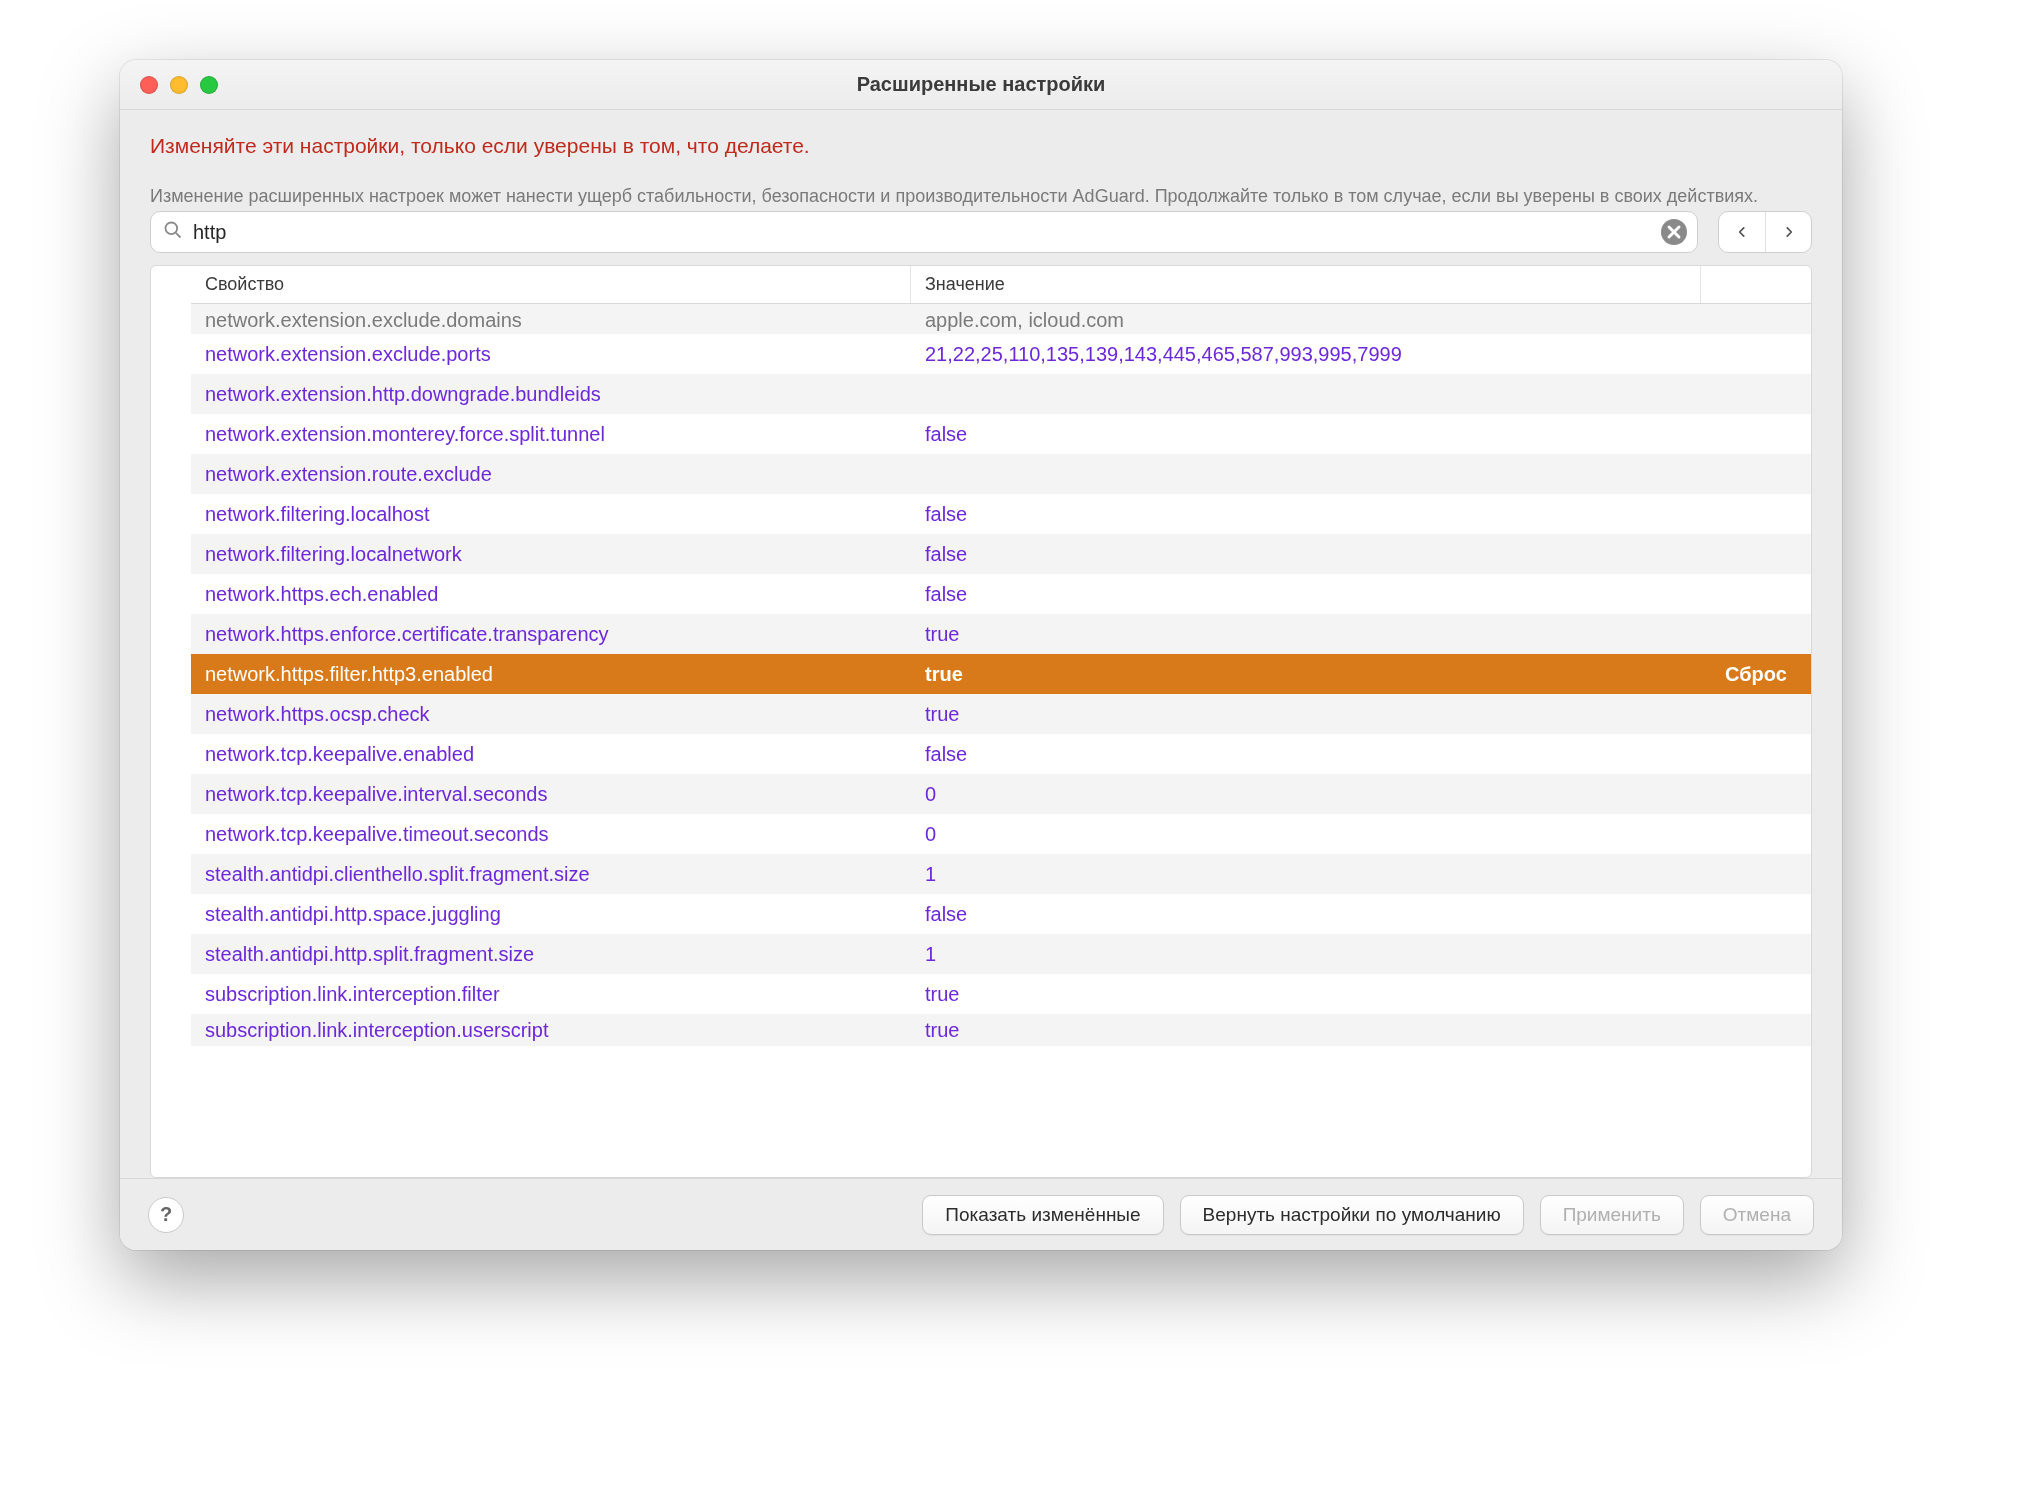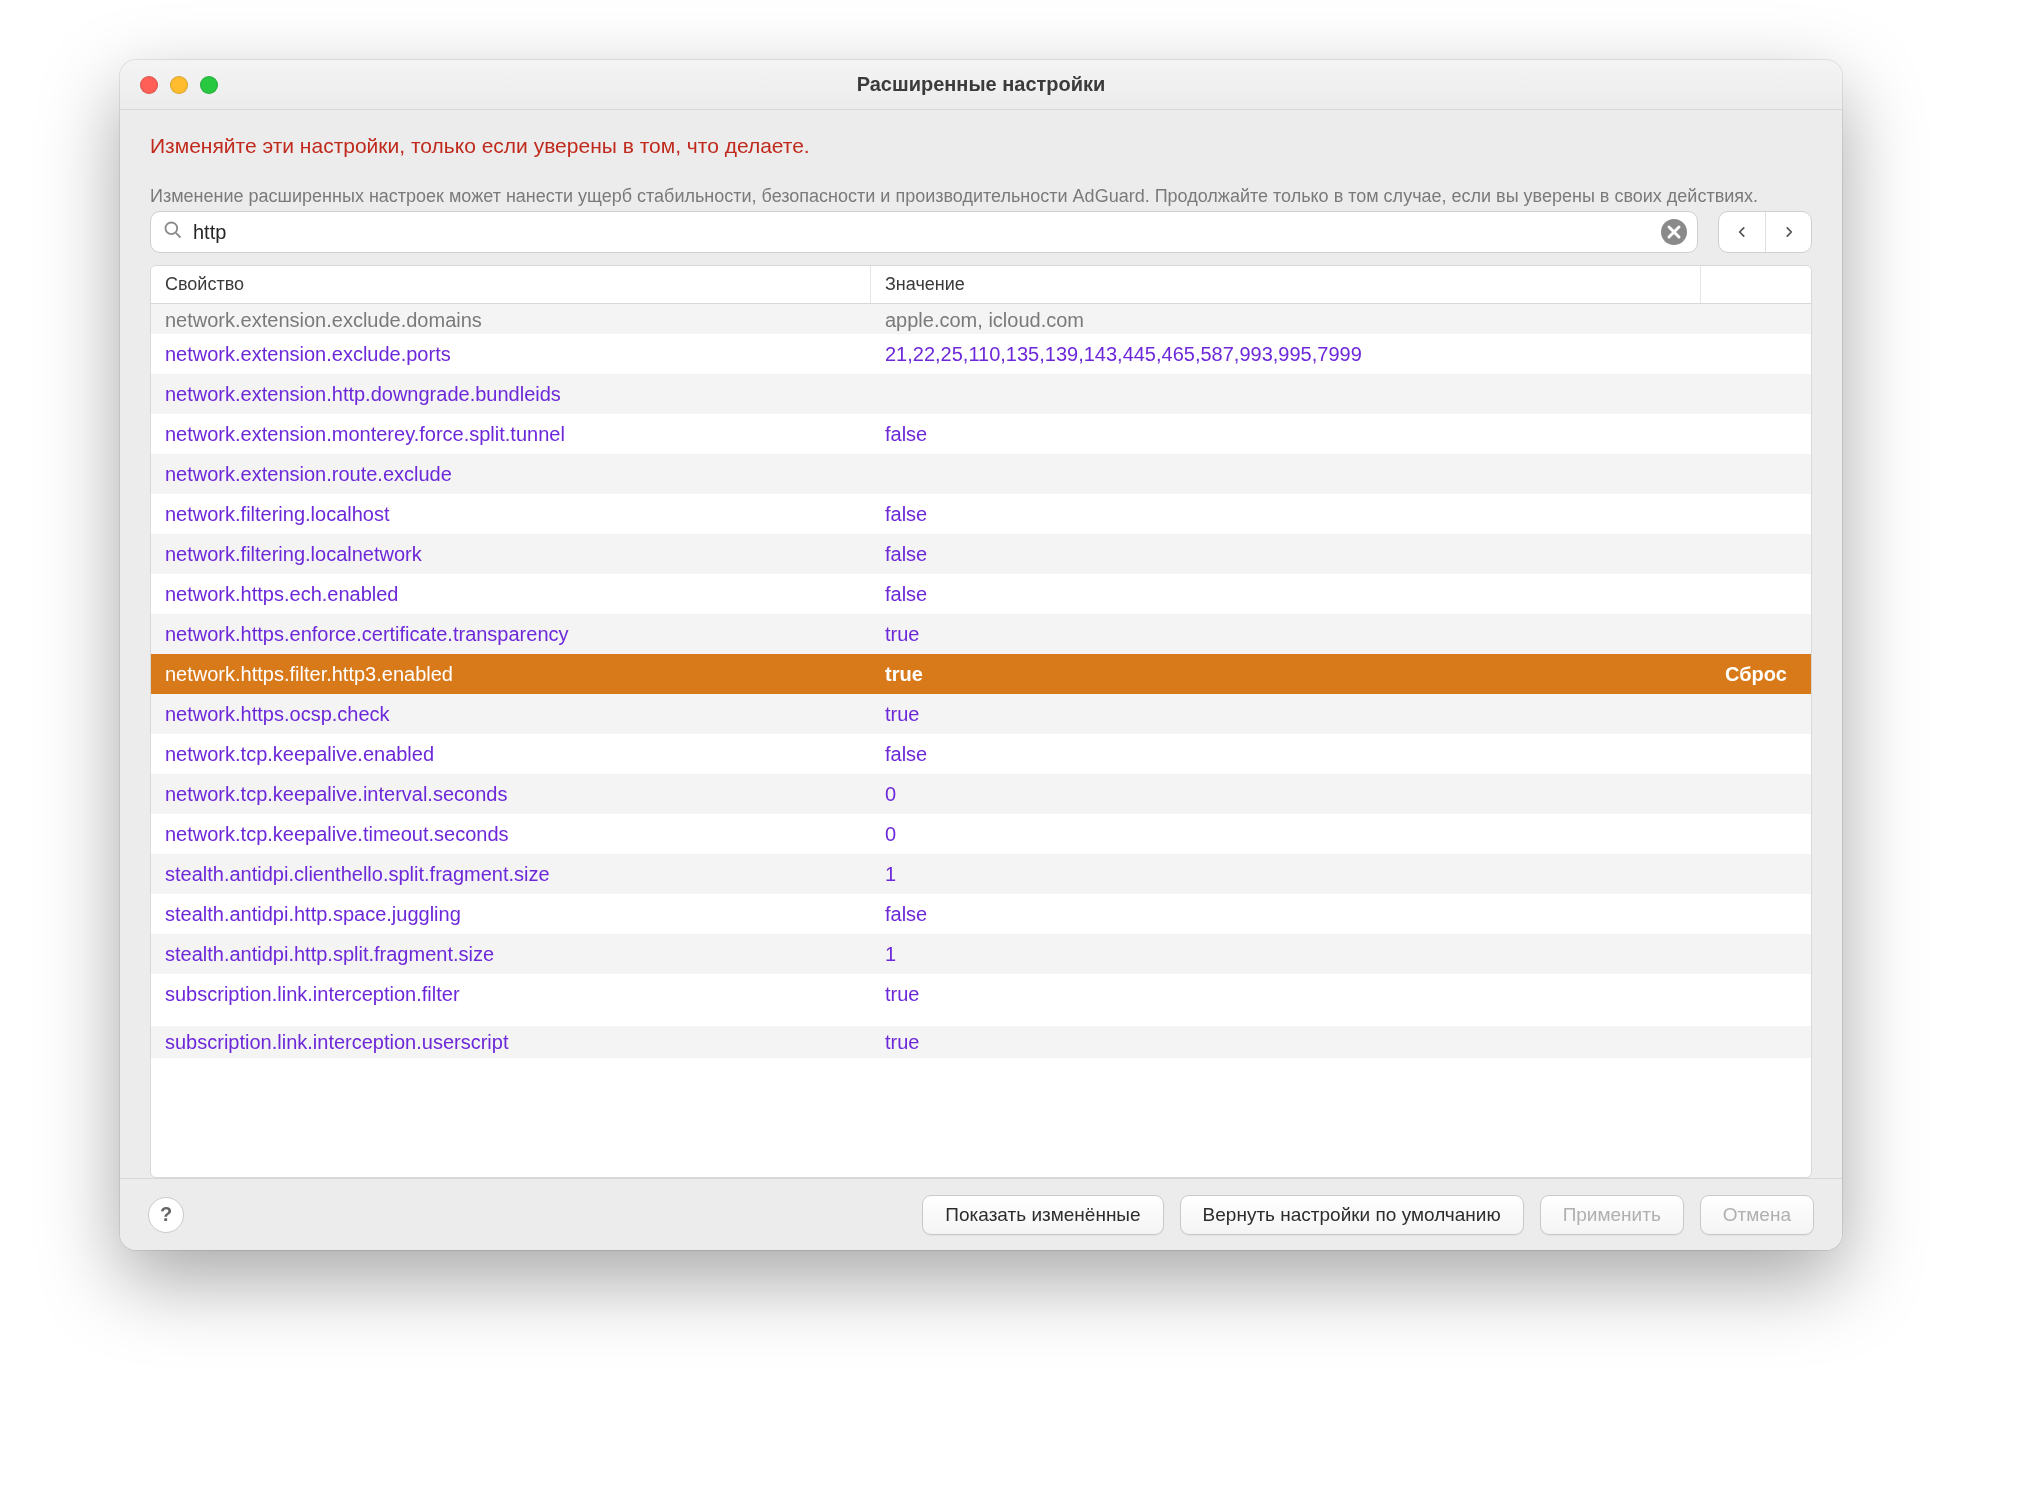--- a/index.html
+++ b/index.html
@@ -73,21 +73,21 @@
   }
   .navbtns {
     display:flex; background:#fff; border:1px solid #cfcfcf; border-radius:10px;
     height:42px; overflow:hidden;
   }
   .navbtn { width:46px; display:flex; align-items:center; justify-content:center; cursor:pointer; color:#555; }
   .navbtn + .navbtn { border-left:1px solid #e0e0e0; }
   .navbtn svg { width:14px; height:14px; }
   .tablewrap {
     flex:1; background:#fff; border:1px solid #d8d8d8; border-radius:6px;
-    display:flex; flex-direction:column; overflow:hidden;
+    display:flex; flex-direction:column; overflow:hidden;padding-left:40px;
   }
   .thead {
     display:grid;
     grid-template-columns: 720px 1fr 110px;
     font-size:18px; color:#3a3a3a; border-bottom:1px solid #d8d8d8;
     background:#fff;
   }
   .thead > div { padding:8px 14px; border-right:1px solid #e5e5e5; }
   .thead > div:last-child { border-right:none; }
   .tbody { flex:1; overflow:hidden; }
@@ -100,21 +100,21 @@
   .row > div {
     padding:0 14px; white-space:nowrap; overflow:hidden; text-overflow:ellipsis; height:100%;
     display:flex; align-items:center;
   }
   .row.alt { background:#f4f4f4; }
   .row.selected { background:#d97a1a; color:#fff; }
   .row.selected .resetcell { color:#fff; font-weight:600; font-size:20px; justify-content:center; }
   .row.selected .valcell { font-weight:600; }
   .row.cutoff-top > div { align-items:flex-end; padding-bottom:2px; }
   .row.cutoff-top { height:30px; color:#7a7a7a; }
-  .row.cutoff-bot { height:32px;margin-top:12px; }
+  .row.cutoff-bot { height:32px; }
   .resetcell { justify-content:center; }
   .footer {
     height:72px; display:flex; align-items:center; padding:0 28px; gap:16px;
     border-top:1px solid #d8d8d8; background:#ececec;
   }
   .helpbtn {
     width:36px; height:36px; border-radius:50%; border:1px solid #c9c9c9;
     background:#fff; display:flex; align-items:center; justify-content:center;
     color:#666; font-size:20px; font-weight:600; cursor:pointer;
   }

